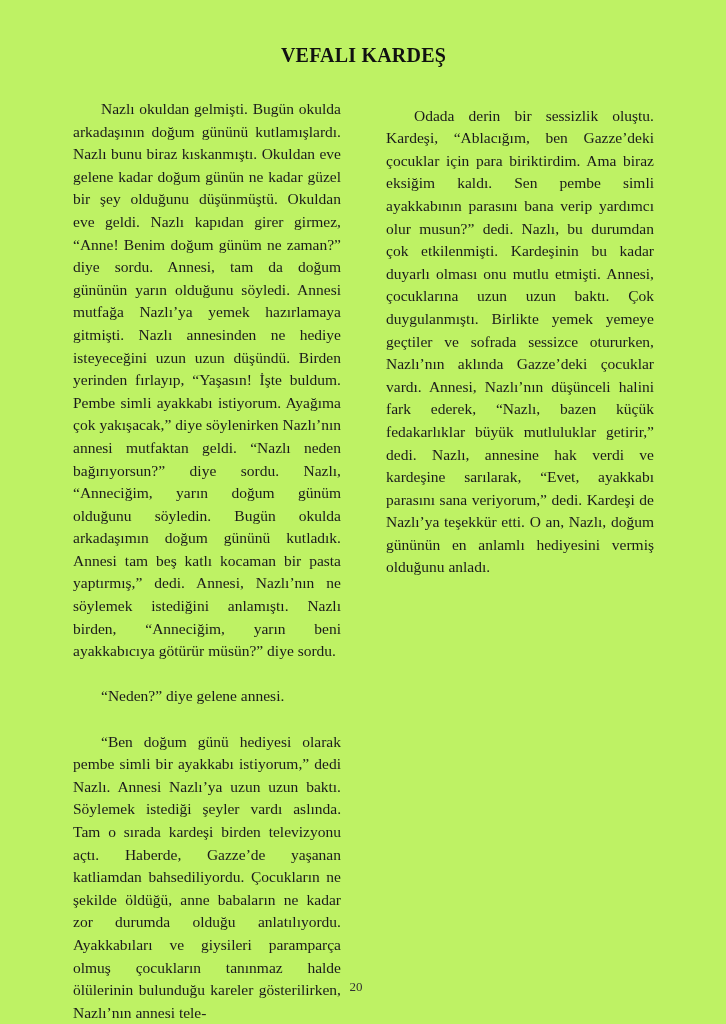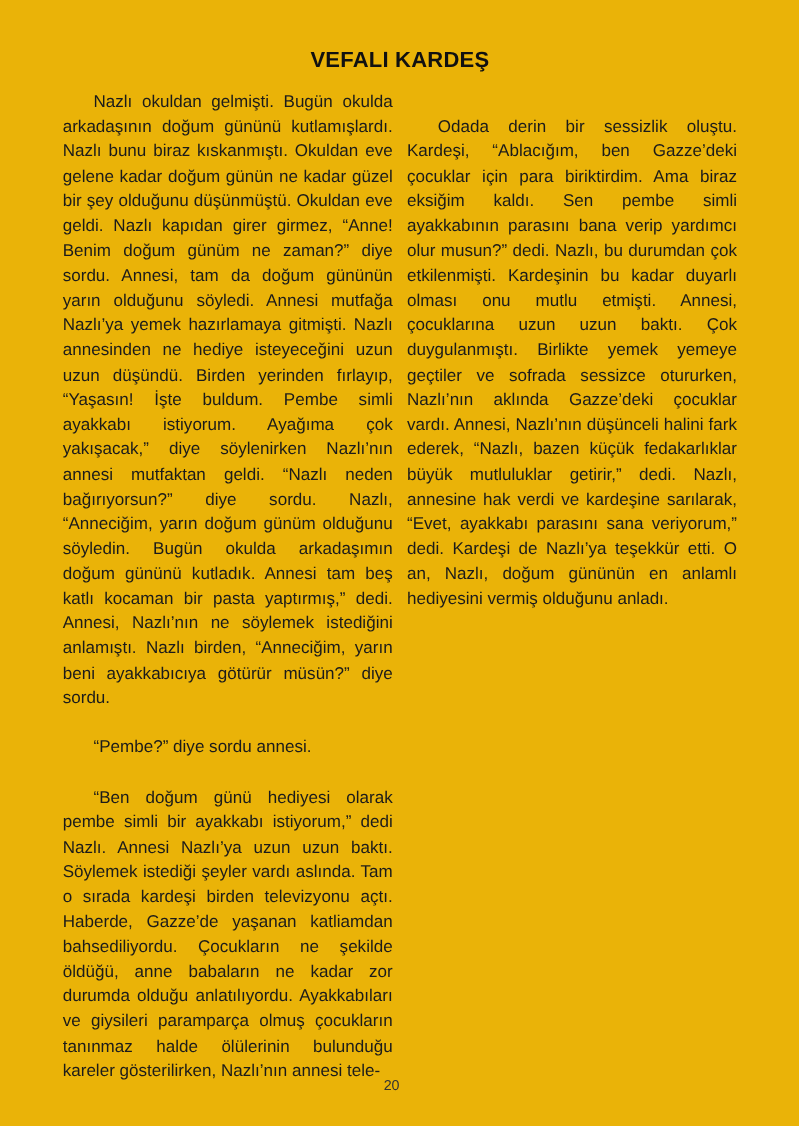--- a/index.html
+++ b/index.html
@@ -4,23 +4,23 @@
 <style>
   html, body {
     margin: 0;
     padding: 0;
     background: #ffffff;
   }
   .page {
     position: relative;
     width: 726px;
     height: 1024px;
-    background: #eab308;
+    background: #bef264;
     overflow: hidden;
-    font-family: Liberation Sans, sans-serif;
+    font-family: Liberation Serif, serif;
     color: #1b1b1b;
     box-sizing: border-box;
   }
   .content {
     position: absolute;
     top: 44px;
     left: 57px;
     right: 56px;
   }
   .title {
@@ -44,21 +44,21 @@
     margin-top: 15px;
   }
   .col {
     width: 300px;
     text-align: justify;
     font-size: 15.5px;
     line-height: 22.6px;
     color: #1b1b1b;
   }
   .col p {
-    margin: 0;
+    margin: 16px;
     hyphens: manual;
   }
   .col p.indent {
     text-indent: 28px;
   }
   .col p.spaced {
     margin-top: 22.6px;
   }
   .page-number {
     position: absolute;
@@ -76,21 +76,21 @@
 <div class="page">
   <div class="content">
 
     <h1 class="title">VEFALI KARDEŞ</h1>
 
 
     <div class="columns">
 
       <div class="col">
         <p class="indent">Nazlı okuldan gelmişti. Bugün okulda arkadaşının doğum gününü kutlamışlardı. Nazlı bunu biraz kıskanmıştı. Okuldan eve gelene kadar doğum günün ne kadar güzel bir şey olduğunu düşünmüştü. Okuldan eve geldi. Nazlı kapıdan girer girmez, “Anne! Benim doğum günüm ne zaman?” diye sordu. Annesi, tam da doğum gününün yarın olduğunu söyledi. Annesi mutfağa Nazlı’ya yemek hazırlamaya gitmişti. Nazlı annesinden ne hediye isteyeceğini uzun uzun düşündü. Birden yerinden fırlayıp, “Yaşasın! İşte buldum. Pembe simli ayakkabı istiyorum. Ayağıma çok yakışacak,” diye söylenirken Nazlı’nın annesi mutfaktan geldi. “Nazlı neden bağırıyorsun?” diye sordu. Nazlı, “Anneciğim, yarın doğum günüm olduğunu söyledin. Bugün okulda arkadaşımın doğum gününü kutladık. Annesi tam beş katlı kocaman bir pasta yaptırmış,” dedi. Annesi, Nazlı’nın ne söylemek istediğini anlamıştı. Nazlı birden, “Anneciğim, yarın beni ayakkabıcıya götürür müsün?” diye sordu.</p>
-        <p class="indent spaced">“Pembe?” diye sordu annesi.</p>
+        <p class="indent spaced">“Neden?” diye gelene annesi.</p>
         <p class="indent spaced">“Ben doğum günü hediyesi olarak pembe simli bir ayakkabı istiyorum,” dedi Nazlı. Annesi Nazlı’ya uzun uzun baktı. Söylemek istediği şeyler vardı aslında. Tam o sırada kardeşi birden televizyonu açtı. Haberde, Gazze’de yaşanan katliamdan bahsediliyordu. Çocukların ne şekilde öldüğü, anne babaların ne kadar zor durumda olduğu anlatılıyordu. Ayakkabıları ve giysileri paramparça olmuş çocukların tanınmaz halde ölülerinin bulunduğu kareler gösterilirken, Nazlı’nın annesi tele-</p>
       </div>
 
       <div class="col">
         <p class="indent spaced">Odada derin bir sessizlik oluştu. Kardeşi, “Ablacığım, ben Gazze’deki çocuklar için para biriktirdim. Ama biraz eksiğim kaldı. Sen pembe simli ayakkabının parasını bana verip yardımcı olur musun?” dedi. Nazlı, bu durumdan çok etkilenmişti. Kardeşinin bu kadar duyarlı olması onu mutlu etmişti. Annesi, çocuklarına uzun uzun baktı. Çok duygulanmıştı. Birlikte yemek yemeye geçtiler ve sofrada sessizce otururken, Nazlı’nın aklında Gazze’deki çocuklar vardı. Annesi, Nazlı’nın düşünceli halini fark ederek, “Nazlı, bazen küçük fedakarlıklar büyük mutluluklar getirir,” dedi. Nazlı, annesine hak verdi ve kardeşine sarılarak, “Evet, ayakkabı parasını sana veriyorum,” dedi. Kardeşi de Nazlı’ya teşekkür etti. O an, Nazlı, doğum gününün en anlamlı hediyesini vermiş olduğunu anladı.</p>
       </div>
 
     </div>
   </div>
 

